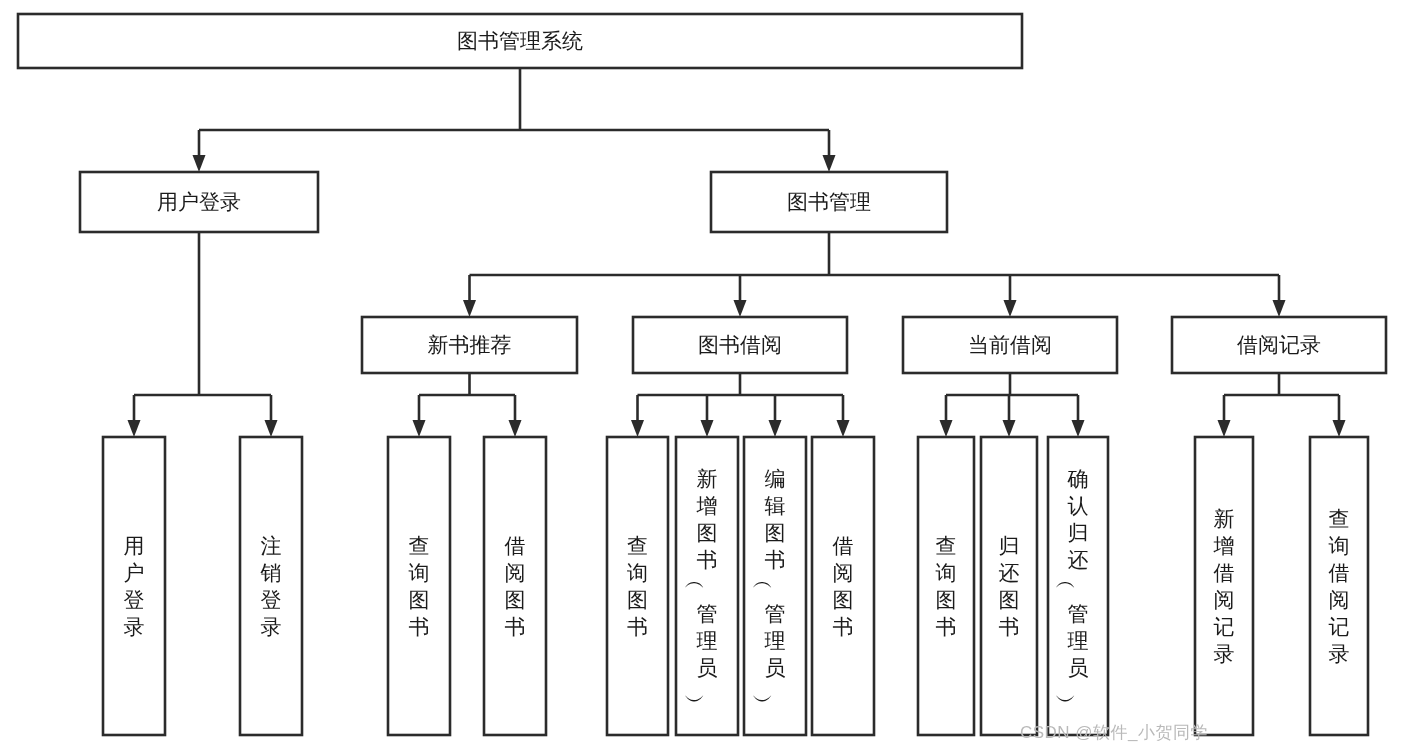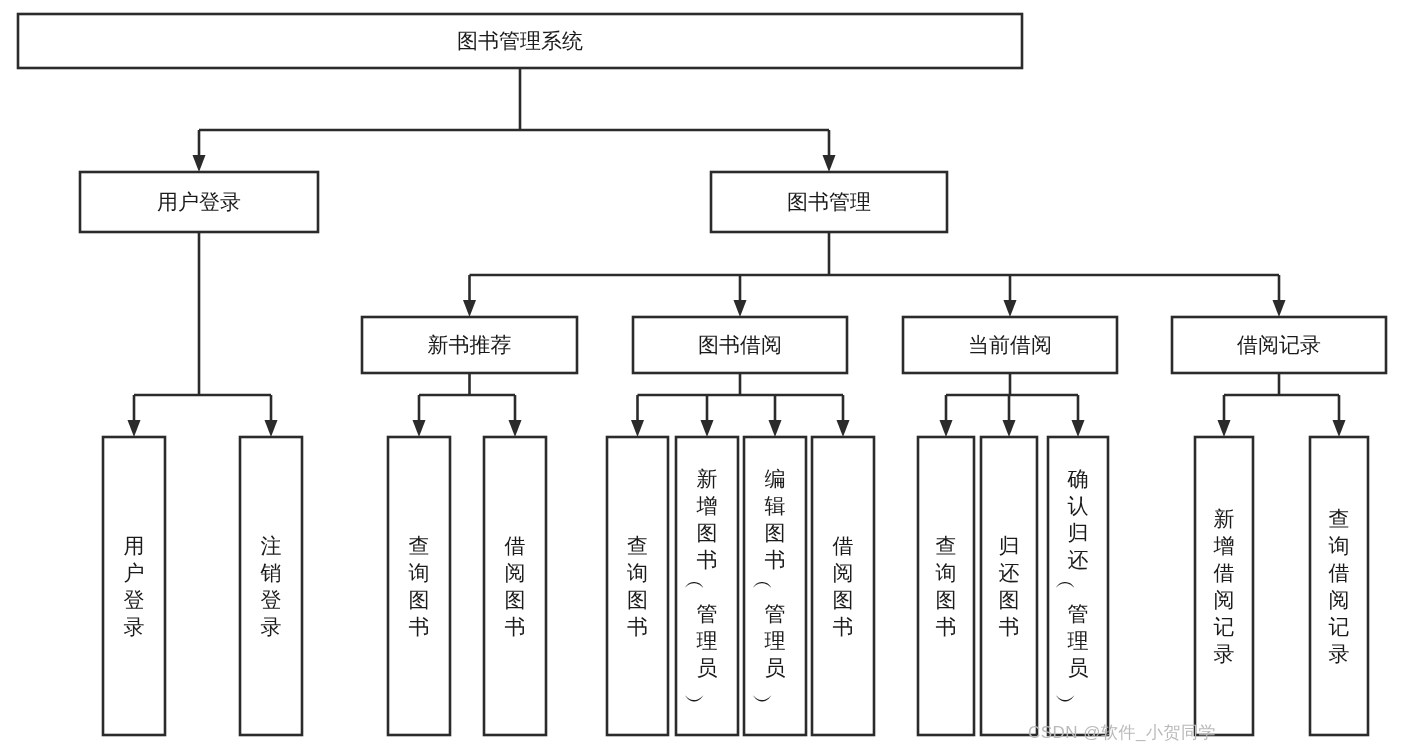--- a/index.html
+++ b/index.html
@@ -50,21 +50,21 @@
     dominant-baseline: middle;
   }
   .node-label-v {
     font-family: "Liberation Sans", "DejaVu Sans", sans-serif;
     font-size: 21px;
     fill: #1b1b1b;
     text-anchor: middle;
   }
   .watermark {
     position: absolute;
-    right: 0;
+    right: 8px;
     bottom: 3px;
     font-family: "Liberation Sans", "DejaVu Sans", sans-serif;
     font-size: 17px;
     color: #b9b9b9;
     white-space: nowrap;
     letter-spacing: 0.5px;
     user-select: none;
   }
 </style>
 </head>

